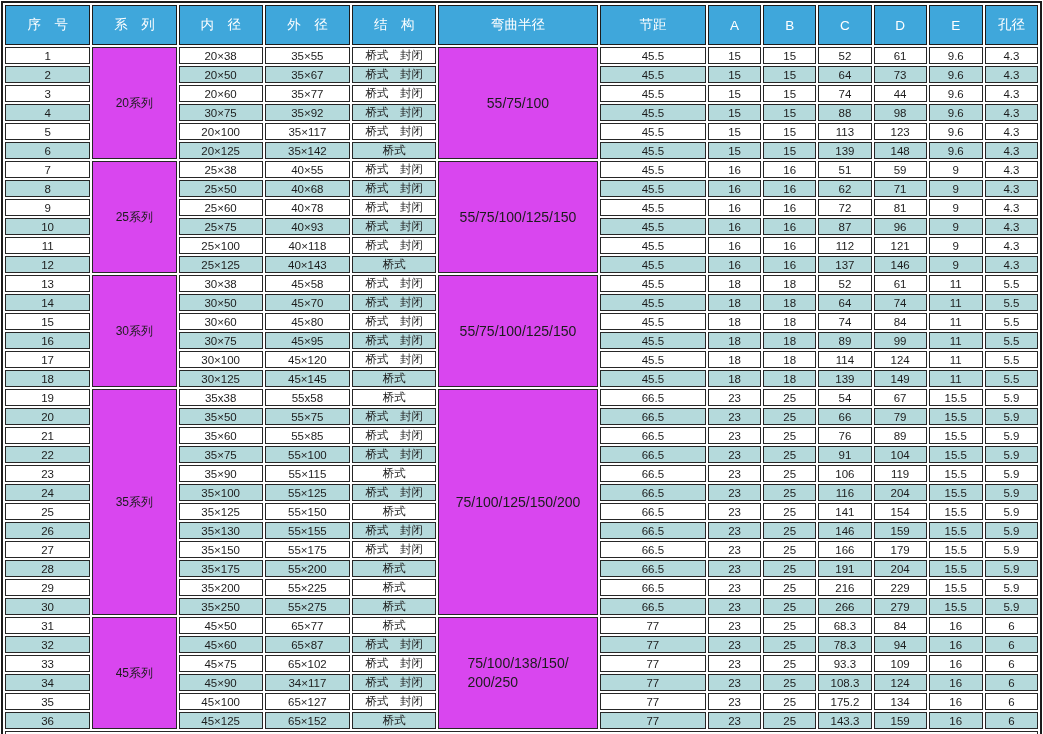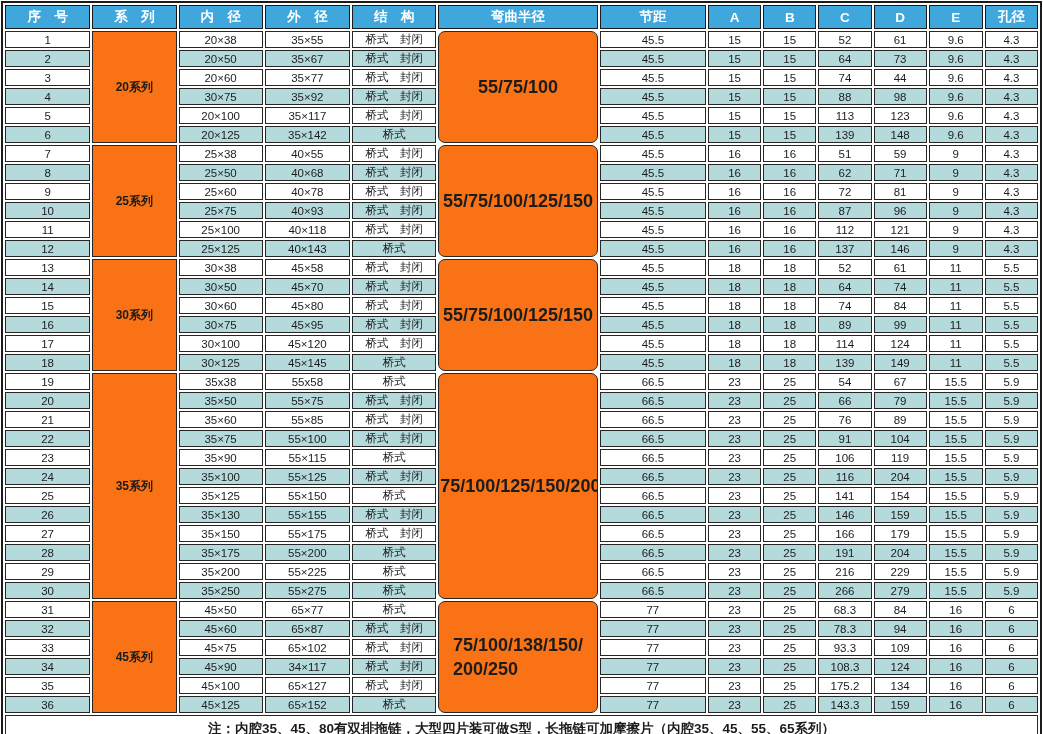--- a/index.html
+++ b/index.html
@@ -21,42 +21,42 @@
     table-layout:fixed;
     border-collapse:separate;
     border-spacing:2px;
     border:2px solid var(--border);
     background:#fff;
   }
   th{
     background:var(--header-bg);
     color:#fff;
     font-size:13.5px;
-    font-weight:bold;
+    font-weight:normal;
     border:1px solid var(--border);
-    height:24px;
+    height:40px;
     padding:0;
     text-align:center;
     overflow:hidden;
     white-space:nowrap;
   }
   td{
     border:1px solid #262626;
     background:#fff;
     text-align:center;
     vertical-align:middle;
     font-size:11.5px;
     height:13px;
     padding:0 1px;
     overflow:hidden;
     white-space:nowrap;
   }
   td.alt{background:var(--stripe-bg);}
-  td.merged{background:#f97316;font-size:12px;font-weight:bold;}
-  td.bend{font-size:18px;border-radius:7px;}
+  td.merged{background:#d946ef;font-size:12px;}
+  td.bend{font-size:14px;}
   .bend-inner{display:inline-block;text-align:left;white-space:pre-line;line-height:1.35;}
   td.note-cell{
     height:28px;
     font-size:13.5px;
     font-weight:bold;
     white-space:nowrap;
     background:#fff;
   }
 </style>
 </head>

